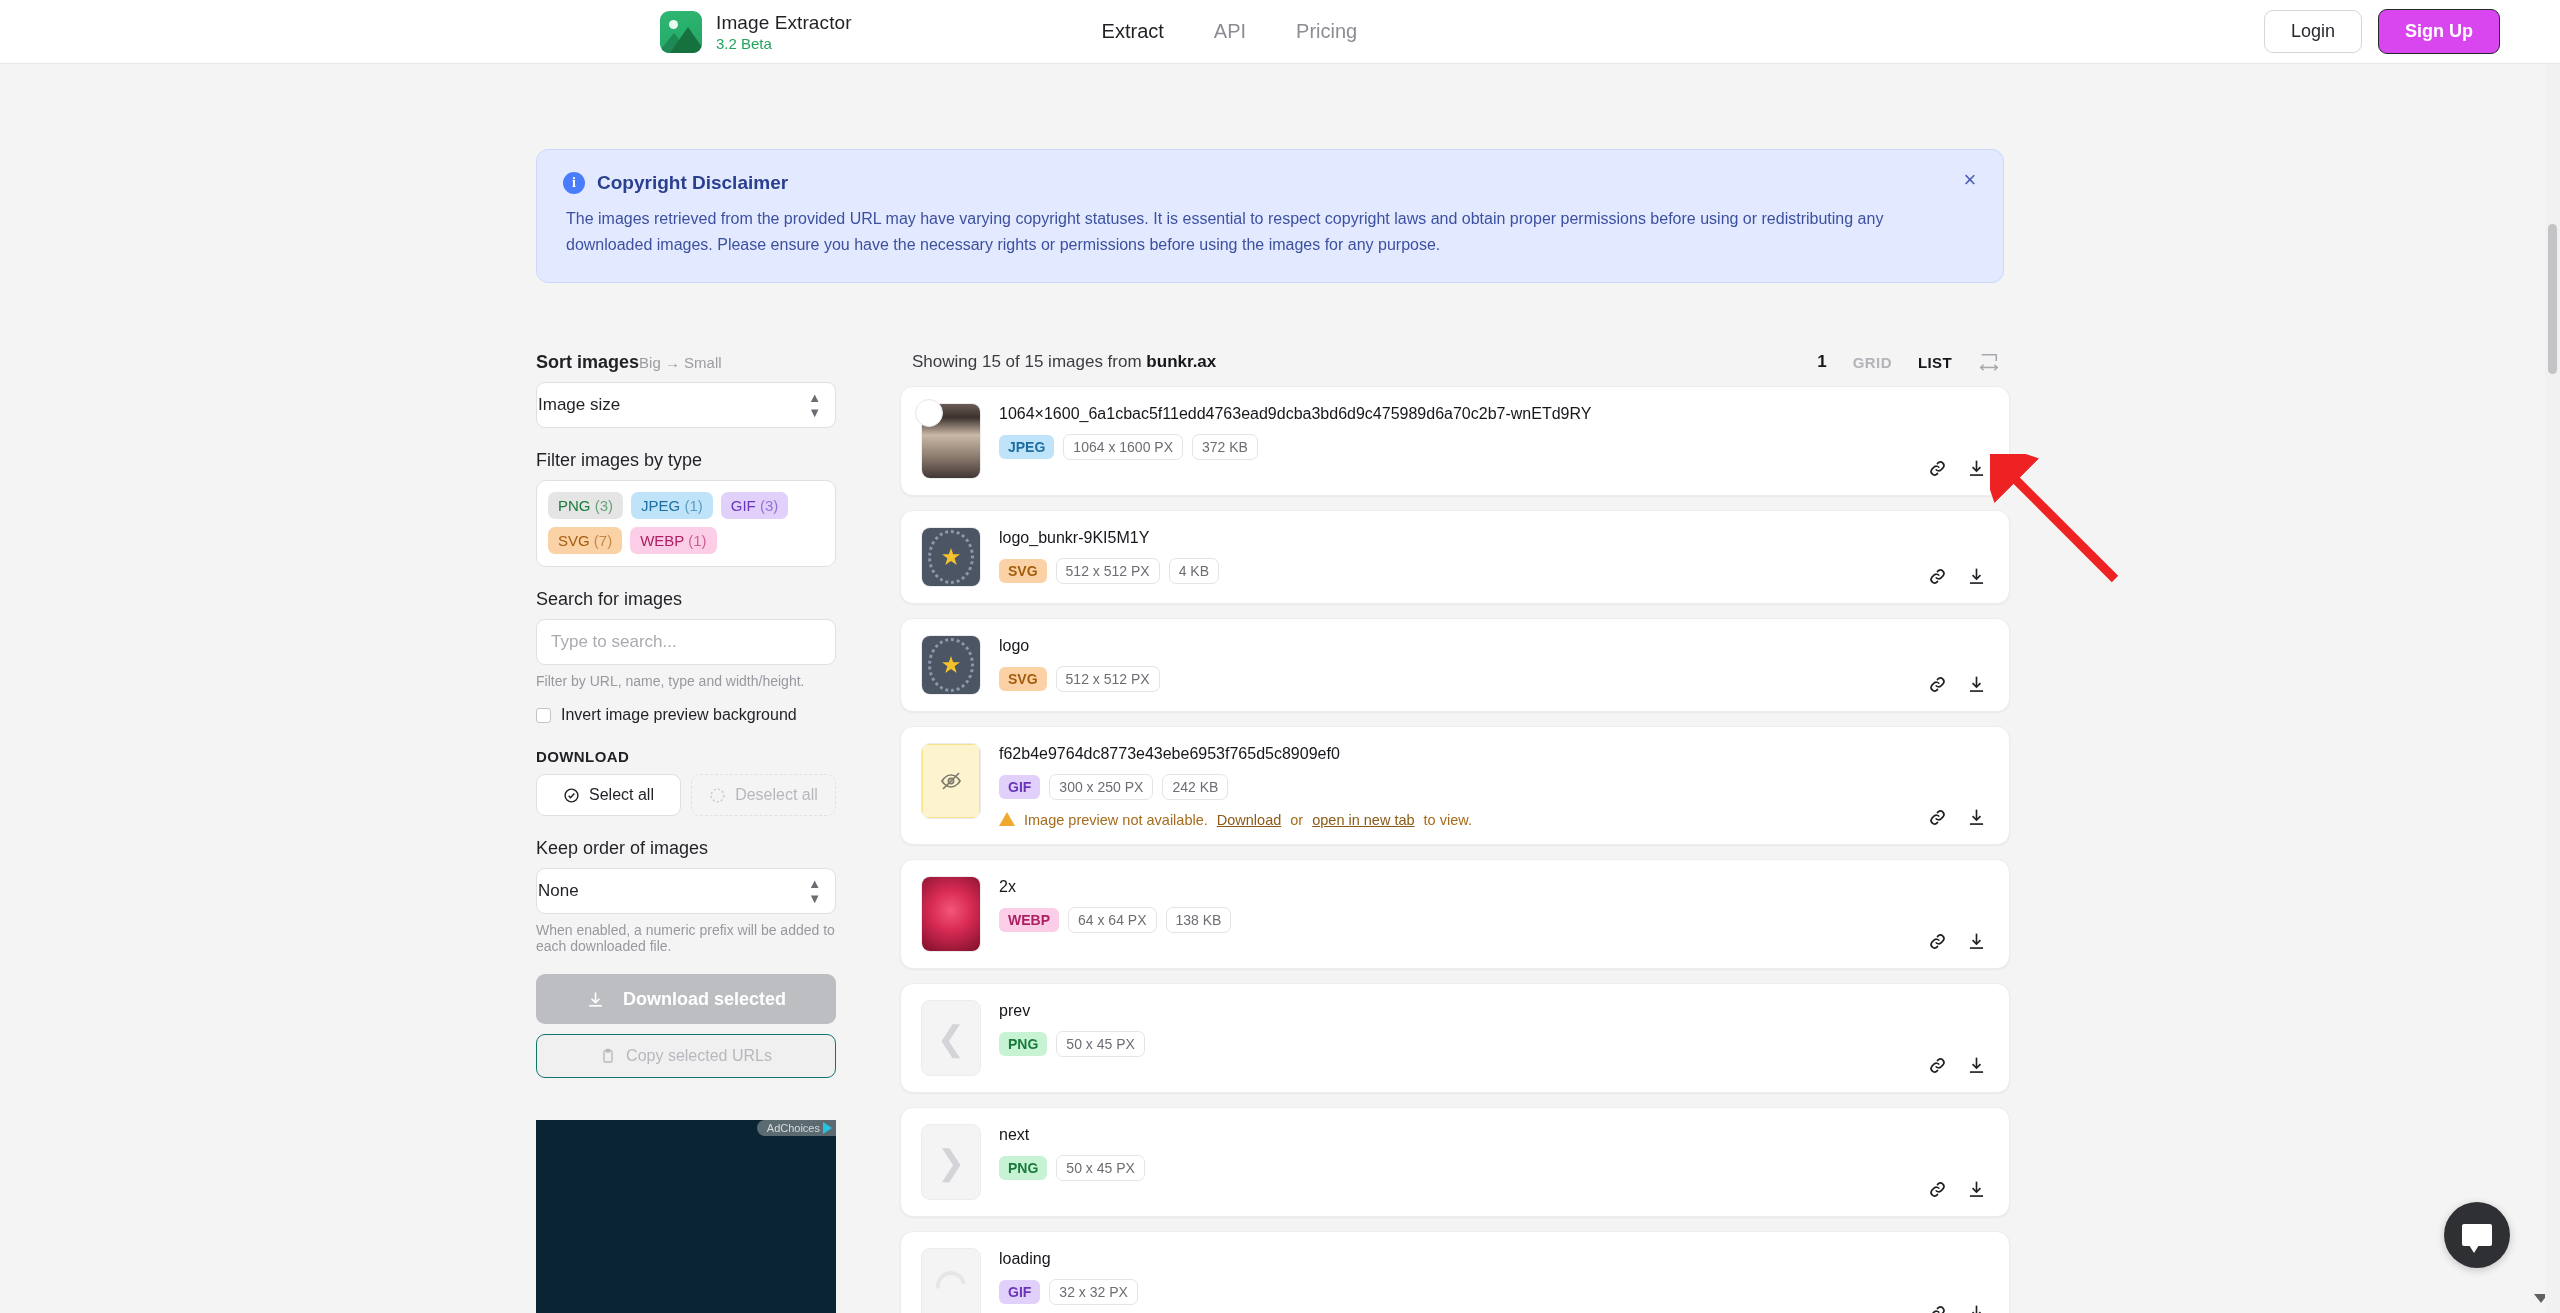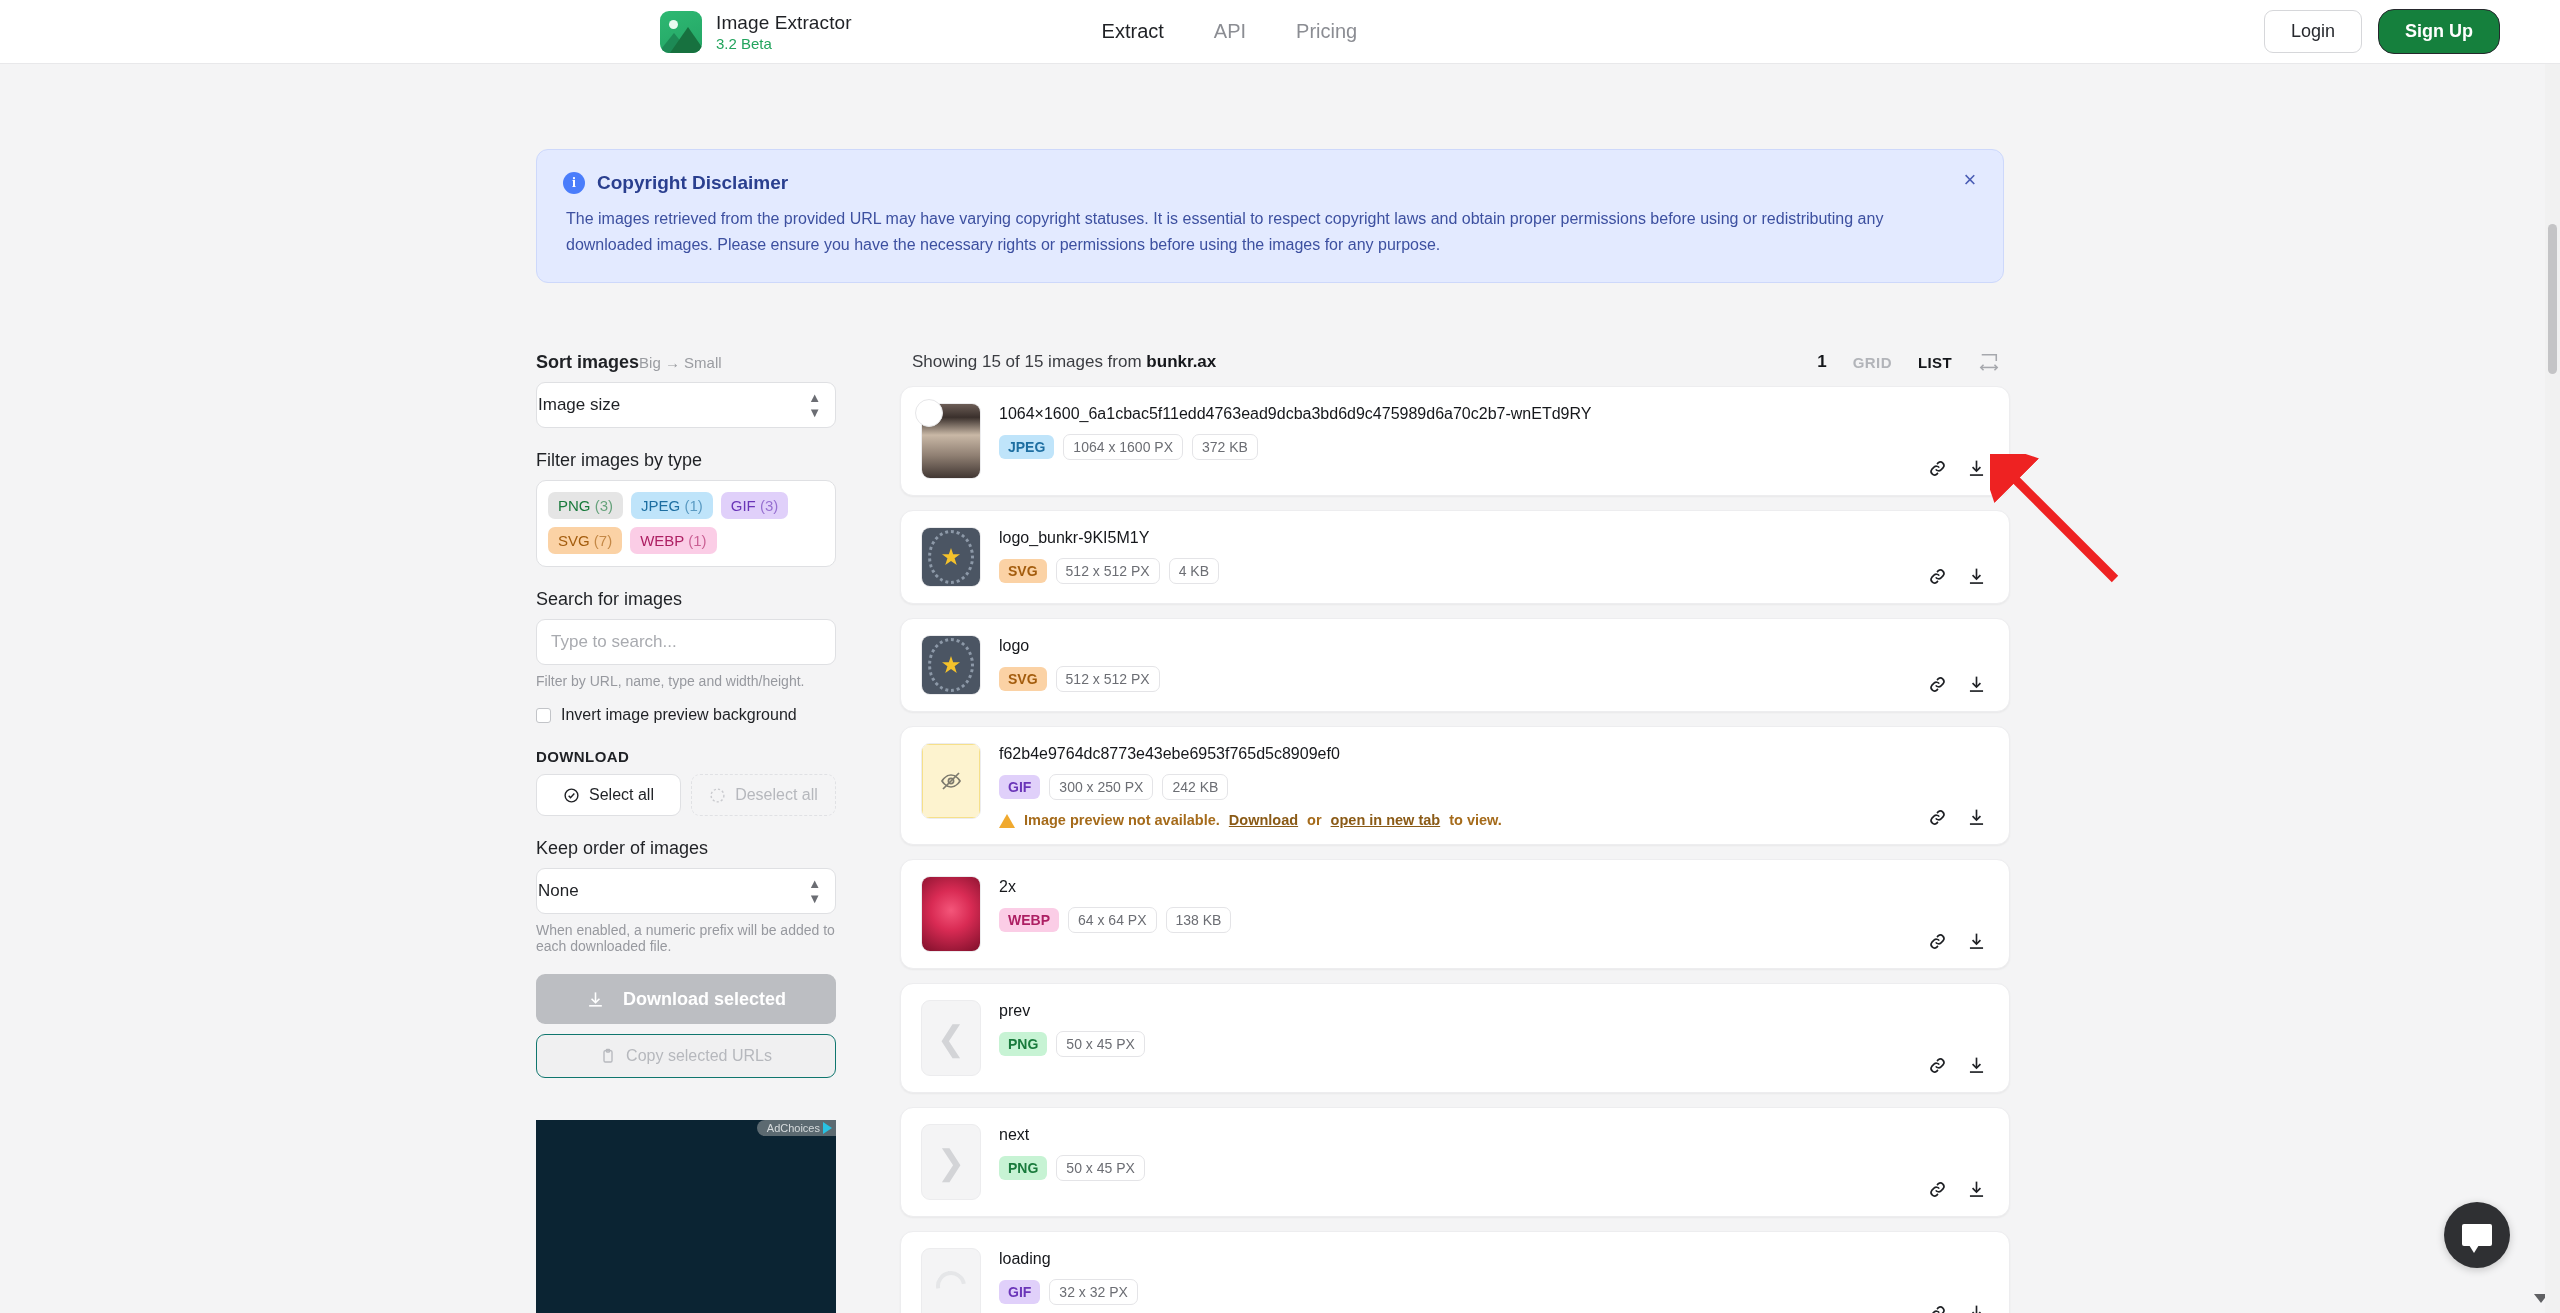--- a/index.html
+++ b/index.html
@@ -38,22 +38,22 @@
   .nav a { font-size: 20px; color: #8b8d93; text-decoration: none; }
   .nav a.active { color: #1f2125; }
 
   .auth { position: absolute; right: 60px; display: flex; align-items: center; gap: 16px; margin-left: 24px; }
   .btn-login {
     font-size: 18px; color: #26282d; background:#fff;
     border: 1px solid #d6d7da; border-radius: 9px;
     padding: 10px 26px; cursor: pointer;
   }
   .btn-signup {
-    font-size: 18px; color: #fff; background:#15803d;
-    border: 1px solid #26282d; border-radius: 16px;
+    font-size: 18px; color: #fff; background:#d946ef;
+    border: 1px solid #26282d; border-radius: 9px;
     padding: 11px 26px; cursor: pointer; font-weight: bold;
   }
 
   
   .page { position: relative; width: 100%; height: calc(100% - 64px); }
 
   
   .disclaimer {
     position: absolute; left: 536px; top: 85px; width: 1468px;
     background: #e3eaff; border: 1px solid #cdd8fb;
@@ -176,21 +176,21 @@
     border-radius: 50%; background: #fff; border: 1px solid #e6e6e8; cursor: pointer; z-index: 3;
   }
   .meta { flex: 1; min-width: 0; padding-top: 2px; }
   .fname { font-size: 16px; color: #15171b; white-space: nowrap; overflow: hidden; text-overflow: ellipsis; }
   .badges { margin-top: 11px; display: flex; align-items: center; gap: 9px; flex-wrap: wrap; }
   .fmt { font-size: 14px; font-weight: bold; padding: 4px 9px; border-radius: 6px; }
   .pill {
     font-size: 14px; color: #6c6e74; border: 1px solid #e4e4e7;
     padding: 4px 9px; border-radius: 7px; background: #fff; white-space: nowrap;
   }
-  .warn { margin-top: 12px; display: flex; align-items: flex-end; gap: 9px; font-size: 14.5px; color: #a56b1b; font-weight: bold; }
+  .warn { margin-top: 12px; display: flex; align-items: flex-start; gap: 9px; font-size: 14.5px; color: #a56b1b; }
   .warn .tri {
     width: 0; height: 0; border-left: 8px solid transparent; border-right: 8px solid transparent;
     border-bottom: 14px solid #f0a92e; position: relative; flex: none;
   }
   .warn a { color: #8a5a16; }
   .actions { position: absolute; right: 22px; bottom: 16px; display: flex; align-items: center; gap: 18px; }
   .actions svg { cursor: pointer; }
 
   
   .tn-photo { width: 100%; height: 100%; background:

